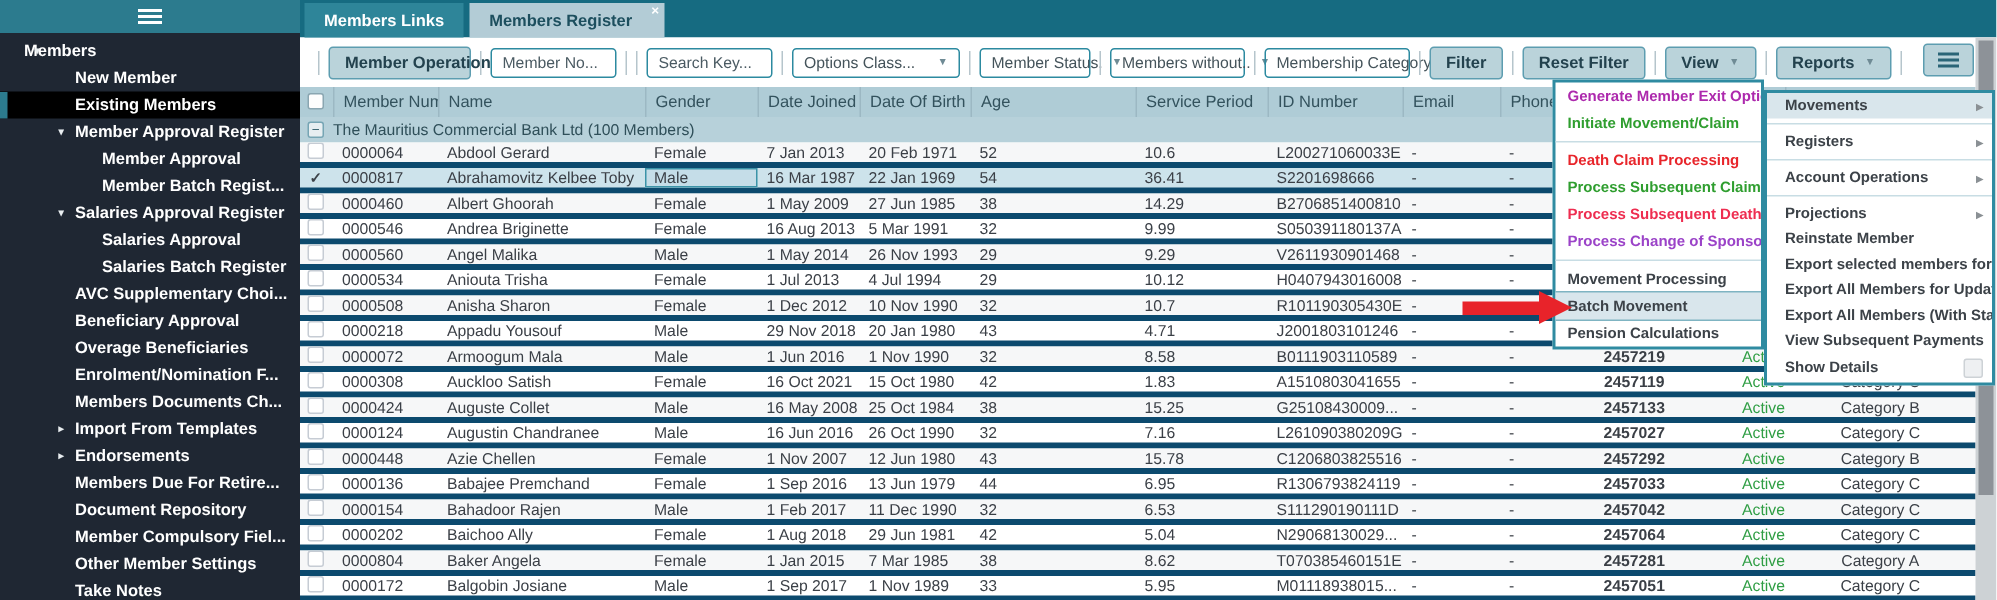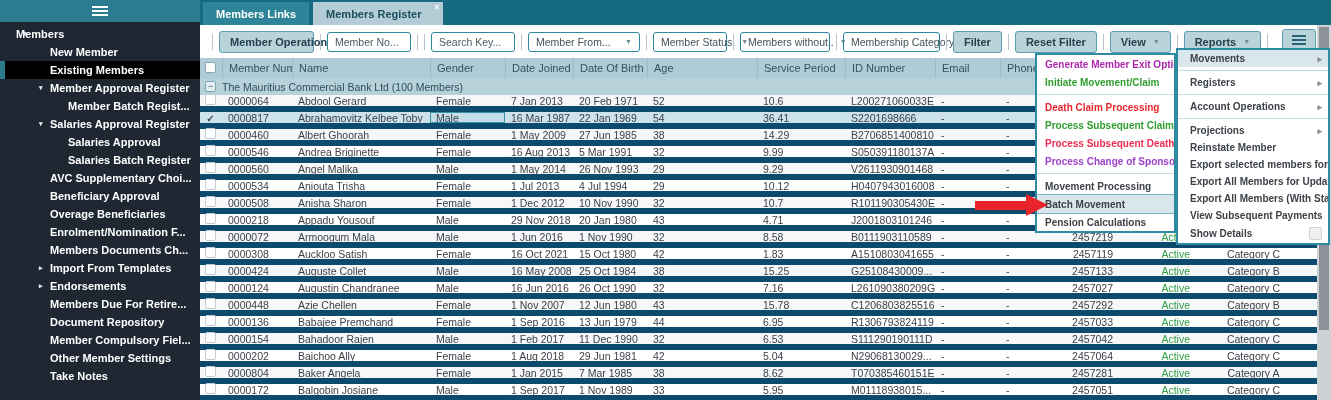--- a/index.html
+++ b/index.html
@@ -47,43 +47,43 @@
   .trow > div:nth-of-type(2){ width:70px; }
   .trow > div:nth-of-type(3){ width:138px; }
   .trow > div:nth-of-type(4){ width:75px; }
   .trow > div:nth-of-type(5){ width:68px; }
   .trow > div:nth-of-type(6){ width:74px; }
   .trow > div:nth-of-type(7){ width:110px; }
   .trow > div:nth-of-type(8){ width:88px; }
   .trow > div:nth-of-type(9){ width:90px; }
   .trow > div:nth-of-type(10){ width:65px; }
   .trow > div:nth-of-type(11){ width:60px; }
-  .trow > div:nth-of-type(12){ width:65px; text-align:right; padding-right:12px; }
+  .trow > div:nth-of-type(12){ width:65px; text-align:center; padding-right:12px;font-weight:bold; }
   .trow > div:nth-of-type(13){ width:65px; text-align:right; padding-left:0; }
   .trow > div:nth-of-type(14){ width:127px; text-align:center; padding-left:0; }
 
   .hrow { height:20px; background:#afccd6; color:#33525d; font-size:11px; position:relative; }
   .hrow > div + div { border-left:1px solid #9cb8c3; height:100%; display:flex; align-items:center; }
   .hdr-cbx { position:absolute; left:5px; top:4px; width:11px; height:11px; background:#fdfdfd; border:1px solid #8aa6b1; border-radius:2px; z-index:1; }
 
   .grow { height:17px; background:#b7d1da; color:#2f4f59; font-size:10.5px; display:flex; align-items:center; }
   .collapse-btn { width:11px; height:11px; margin-left:5px; margin-right:6px; background:#e7eef1; border:1px solid #76a5b4; border-radius:2px; color:#37626f; font-size:9px; line-height:9px; display:flex; align-items:center; justify-content:center; cursor:pointer; flex-shrink:0; }
 
-  .drow { height:17px; font-size:10.5px; color:#3a3f46; background:#fff; border-bottom:6px solid #0c4a6e; cursor:pointer; }
+  .drow { height:17px; font-size:10.5px; color:#3a3f46; background:#fff; border-bottom:4px solid #0c4a6e; cursor:pointer; }
   .drow:nth-of-type(odd) { background:#f6f7f8; }
   .drow.selected { background:#cde3eb; }
   .drow.selected > div:nth-of-type(4){ box-shadow:inset 0 0 0 1px #3b93a8; background:#c5dde8; height:100%; display:flex; align-items:center; }
   .drow > div:nth-of-type(13){ color:#2f9e44; }
   .cbx { display:inline-flex; align-items:center; justify-content:center; width:11px; height:11px; margin-left:5px; border:1px solid #c6ccd4; border-radius:2px; background:#fff; font-size:10px; color:#3c4248; }
   .drow.selected .cbx { border-color:transparent; background:transparent; font-weight:bold; }
 
   
   .menu { position:absolute; background:#fff; border:2px solid #2f8ba1; z-index:5; }
   .menu-ops { left:1035px; top:53px; width:141px; }
-  .menu-reports { left:1176px; top:48px; width:154px; }
+  .menu-reports { left:1176px; top:60px; width:154px; }
   .mi { font-size:10px; padding:3.5px 8px; white-space:nowrap; overflow:hidden; cursor:pointer; color:#3c4248; font-weight:bold; }
   .menu-reports .mi { padding:3px 2px 3px 12px; display:flex; align-items:center; justify-content:space-between; }
   .mi.sep { height:1px; padding:0; margin:3px 0; background:#c8dde4; cursor:default; }
   .mi.magenta { color:#ad29ad; } .mi.green { color:#2f9e2f; } .mi.red { color:#e8252b; }
   .mi.pink { color:#ee2d50; } .mi.purple { color:#9b43c8; }
   .mi.highlight { background:#d9e6ec; }
   .menu-ops .mi.highlight { box-shadow:0 -1px 0 #7fb4c2, 0 1px 0 #7fb4c2; }
   .mi-arrow { color:#8a9094; font-size:9px; margin-right:4px; }
   .mi.check::after { content:""; display:block; width:11px; height:11px; background:#eef0f2; border:1px solid #cdd2d6; border-radius:2px; margin-right:4px; flex-shrink:0; }
 
@@ -121,20 +121,24 @@
       <div class="side-item lvl1 active">
         <span class="caret"></span>
         <span>Existing Members</span>
       </div>
 
       <div class="side-item lvl1">
         <span class="caret">▾</span>
         <span>Member Approval Register</span>
       </div>
 
+      <div class="side-item lvl2">
+        <span class="caret"></span>
+        <span>Member Approval</span>
+      </div>
 
       <div class="side-item lvl2">
         <span class="caret"></span>
         <span>Member Batch Regist...</span>
       </div>
 
       <div class="side-item lvl1">
         <span class="caret">▾</span>
         <span>Salaries Approval Register</span>
       </div>
@@ -226,21 +230,21 @@
       <span>Member Operations</span>
         <span class="dd">▼</span>
     </button>
     <span class="fsep"></span>
     <input class="finput" style="width: 84px;" placeholder="Member No...">
     <span class="fsep"></span>
     <span class="fsep" style="margin-left:0;"></span>
     <input class="finput" style="width: 84px;" placeholder="Search Key...">
     <span class="fsep"></span>
     <div class="fselect" style="width:112px">
-      <span>Member From...</span>
+      <span>Options Class...</span>
         <span class="dd">▼</span>
     </div>
     <span class="fsep"></span>
     <div class="fselect" style="width:74px">
       <span>Member Status.</span>
         <span class="dd">▼</span>
     </div>
     <span class="fsep"></span>
     <div class="fselect" style="width:90px">
       <span>Members without..</span>

